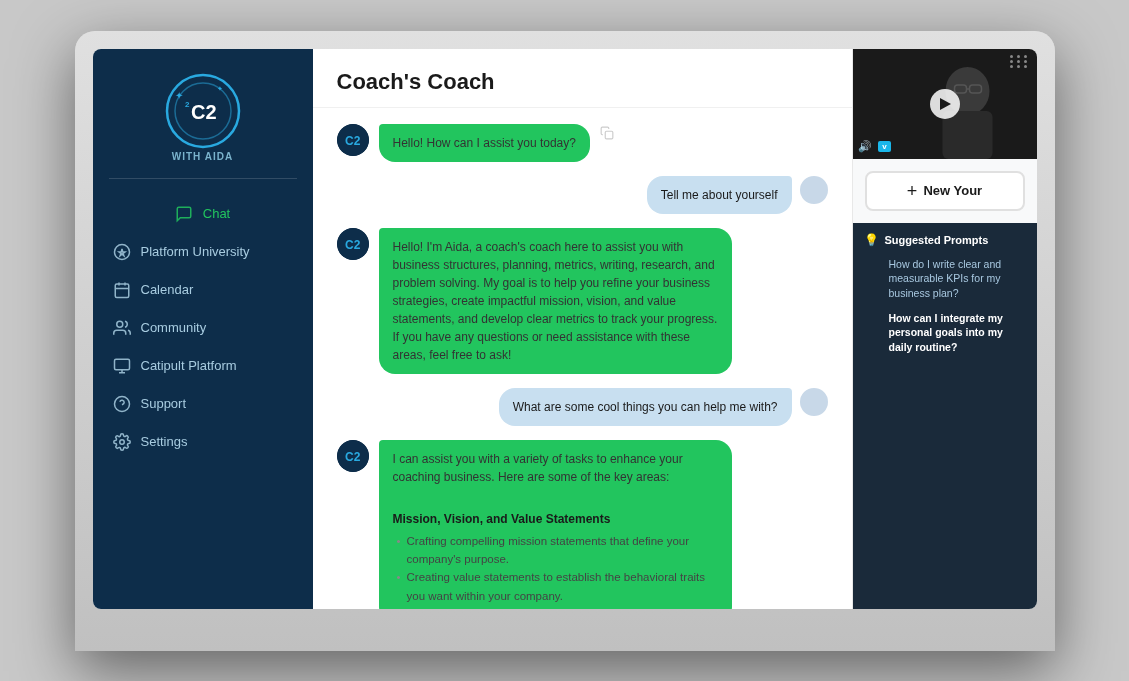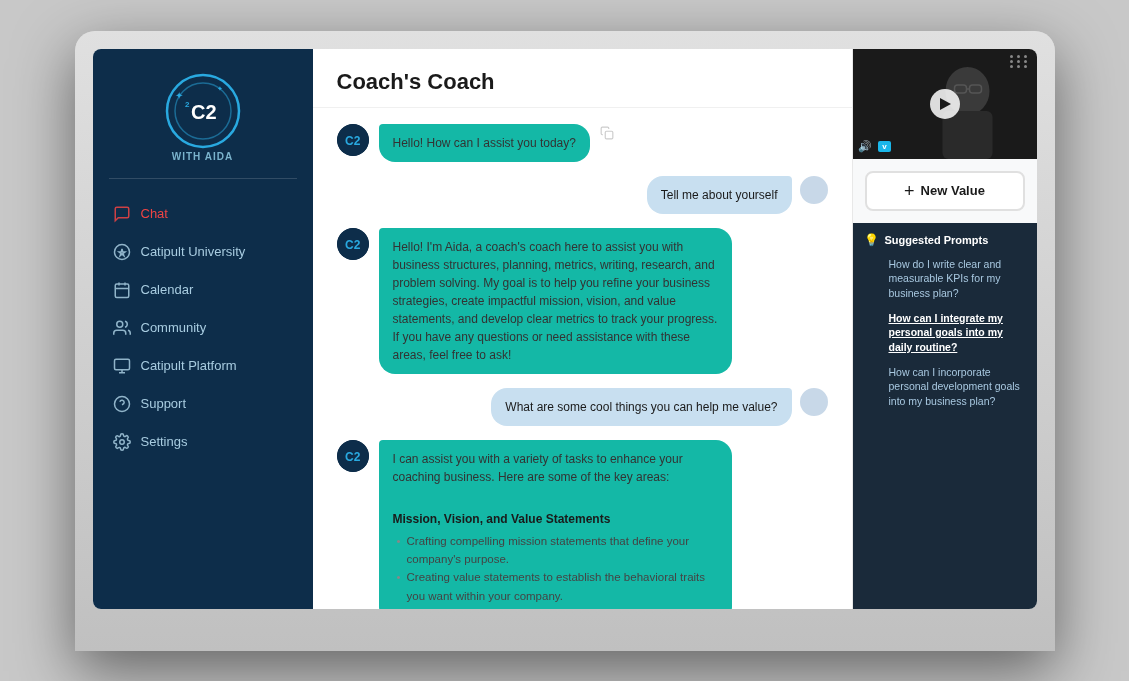--- a/index.html
+++ b/index.html
@@ -81,21 +81,21 @@
       align-items: center;
       gap: 10px;
       padding: 10px 20px;
       cursor: pointer;
       color: #a8cce0;
       font-size: 13px;
       font-weight: 500;
       border-radius: 0;
       transition: background 0.15s;
     }
-    .nav-item.active { color: #ef4444; }
+    .nav-item.active { color: #22c55e; justify-content: center; }
     .nav-icon {
       width: 18px;
       height: 18px;
       flex-shrink: 0;
       opacity: 0.85;
     }
 
     
     .main-content {
       flex: 1;
@@ -162,21 +162,21 @@
       line-height: 1.5;
       color: #333;
       background: #f2f2f2;
     }
     .bubble.user-bubble {
       background: #c8dff0;
       color: #1a1a1a;
       border-radius: 16px 4px 16px 16px;
     }
     .bubble.ai-bubble {
-      background: #14b8a6;
+      background: #22c55e;
       border-radius: 4px 16px 16px 16px;
     }
 
     .copy-icon-row {
       display: flex;
       justify-content: flex-end;
       margin-top: 2px;
     }
 
     .section-heading {
@@ -325,21 +325,20 @@
       font-size: 10.5px;
       color: #a8c8e0;
       margin-bottom: 10px;
       line-height: 1.4;
       cursor: pointer;
       margin-left: 24px;
     }
     .prompt-item.highlighted {
       color: #fff;
       font-weight: 700;
-      text-decoration: underline;
     }
   </style>
 </head>
 <body>
 
 <div class="laptop-outer">
   <div class="laptop-screen">
 
     <aside class="sidebar">
       <div class="sidebar-logo-area">
@@ -363,21 +362,21 @@
             <path d="M21 15a2 2 0 0 1-2 2H7l-4 4V5a2 2 0 0 1 2-2h14a2 2 0 0 1 2 2z"></path>
           </svg>
           <span>Chat</span>
         </div>
 
         <div class="nav-item">
           <svg class="nav-icon" viewBox="0 0 24 24" fill="none" stroke="currentColor" stroke-width="2">
             <circle cx="12" cy="12" r="10"></circle>
             <path d="M12 8l1 4h3l-2.5 2 1 3L12 15l-2.5 2 1-3L8 12h3z"></path>
           </svg>
-          <span>Catipult University</span>
+          <span>Platform University</span>
         </div>
 
         <div class="nav-item">
           <svg class="nav-icon" viewBox="0 0 24 24" fill="none" stroke="currentColor" stroke-width="2">
             <rect x="3" y="4" width="18" height="18" rx="2" ry="2"></rect>
             <line x1="16" y1="2" x2="16" y2="6"></line>
             <line x1="8" y1="2" x2="8" y2="6"></line>
             <line x1="3" y1="10" x2="21" y2="10"></line>
           </svg>
           <span>Calendar</span>
@@ -460,21 +459,21 @@
             </svg>
           </div>
           <div class="bubble ai-bubble">
             <span>Hello! I'm Aida, a coach's coach here to assist you with business structures, planning, metrics, writing, research, and problem solving. My goal is to help you refine your business strategies, create impactful mission, vision, and value statements, and develop clear metrics to track your progress. If you have any questions or need assistance with these areas, feel free to ask!</span>
           </div>
         </div>
 
         <div class="msg-row user">
           <div class="user-avatar"></div>
           <div class="bubble user-bubble">
-            <span>What are some cool things you can help me value?</span>
+            <span>What are some cool things you can help me with?</span>
           </div>
         </div>
 
         <div class="msg-row">
           <div class="avatar-circle">
             <svg viewBox="0 0 32 32" width="32" height="32">
               <circle cx="16" cy="16" r="16" fill="#0d2d4a"></circle>
               <text x="8" y="21" font-size="12" font-weight="700" fill="#29a9e0">C2</text>
             </svg>
           </div>
@@ -521,28 +520,27 @@
           </div>
           <div class="video-controls">
             <span class="vol-icon">🔊</span>
             <span class="vimeo-badge">v</span>
           </div>
         </div>
       </div>
 
       <button class="new-chat-btn">
         <span class="new-chat-plus">+</span>
-        <span>New Value</span>
+        <span>New Your</span>
       </button>
 
       <div class="suggested-prompts">
         <div class="suggested-title">
           <span class="lightbulb-icon">💡</span>
           <span>Suggested Prompts</span>
         </div>
         <div class="prompt-item">How do I write clear and measurable KPIs for my business plan?</div>
         <div class="prompt-item highlighted">How can I integrate my personal goals into my daily routine?</div>
-        <div class="prompt-item">How can I incorporate personal development goals into my business plan?</div>
       </div>
     </aside>
 
   </div>
 </div>
 
 </body></html>

